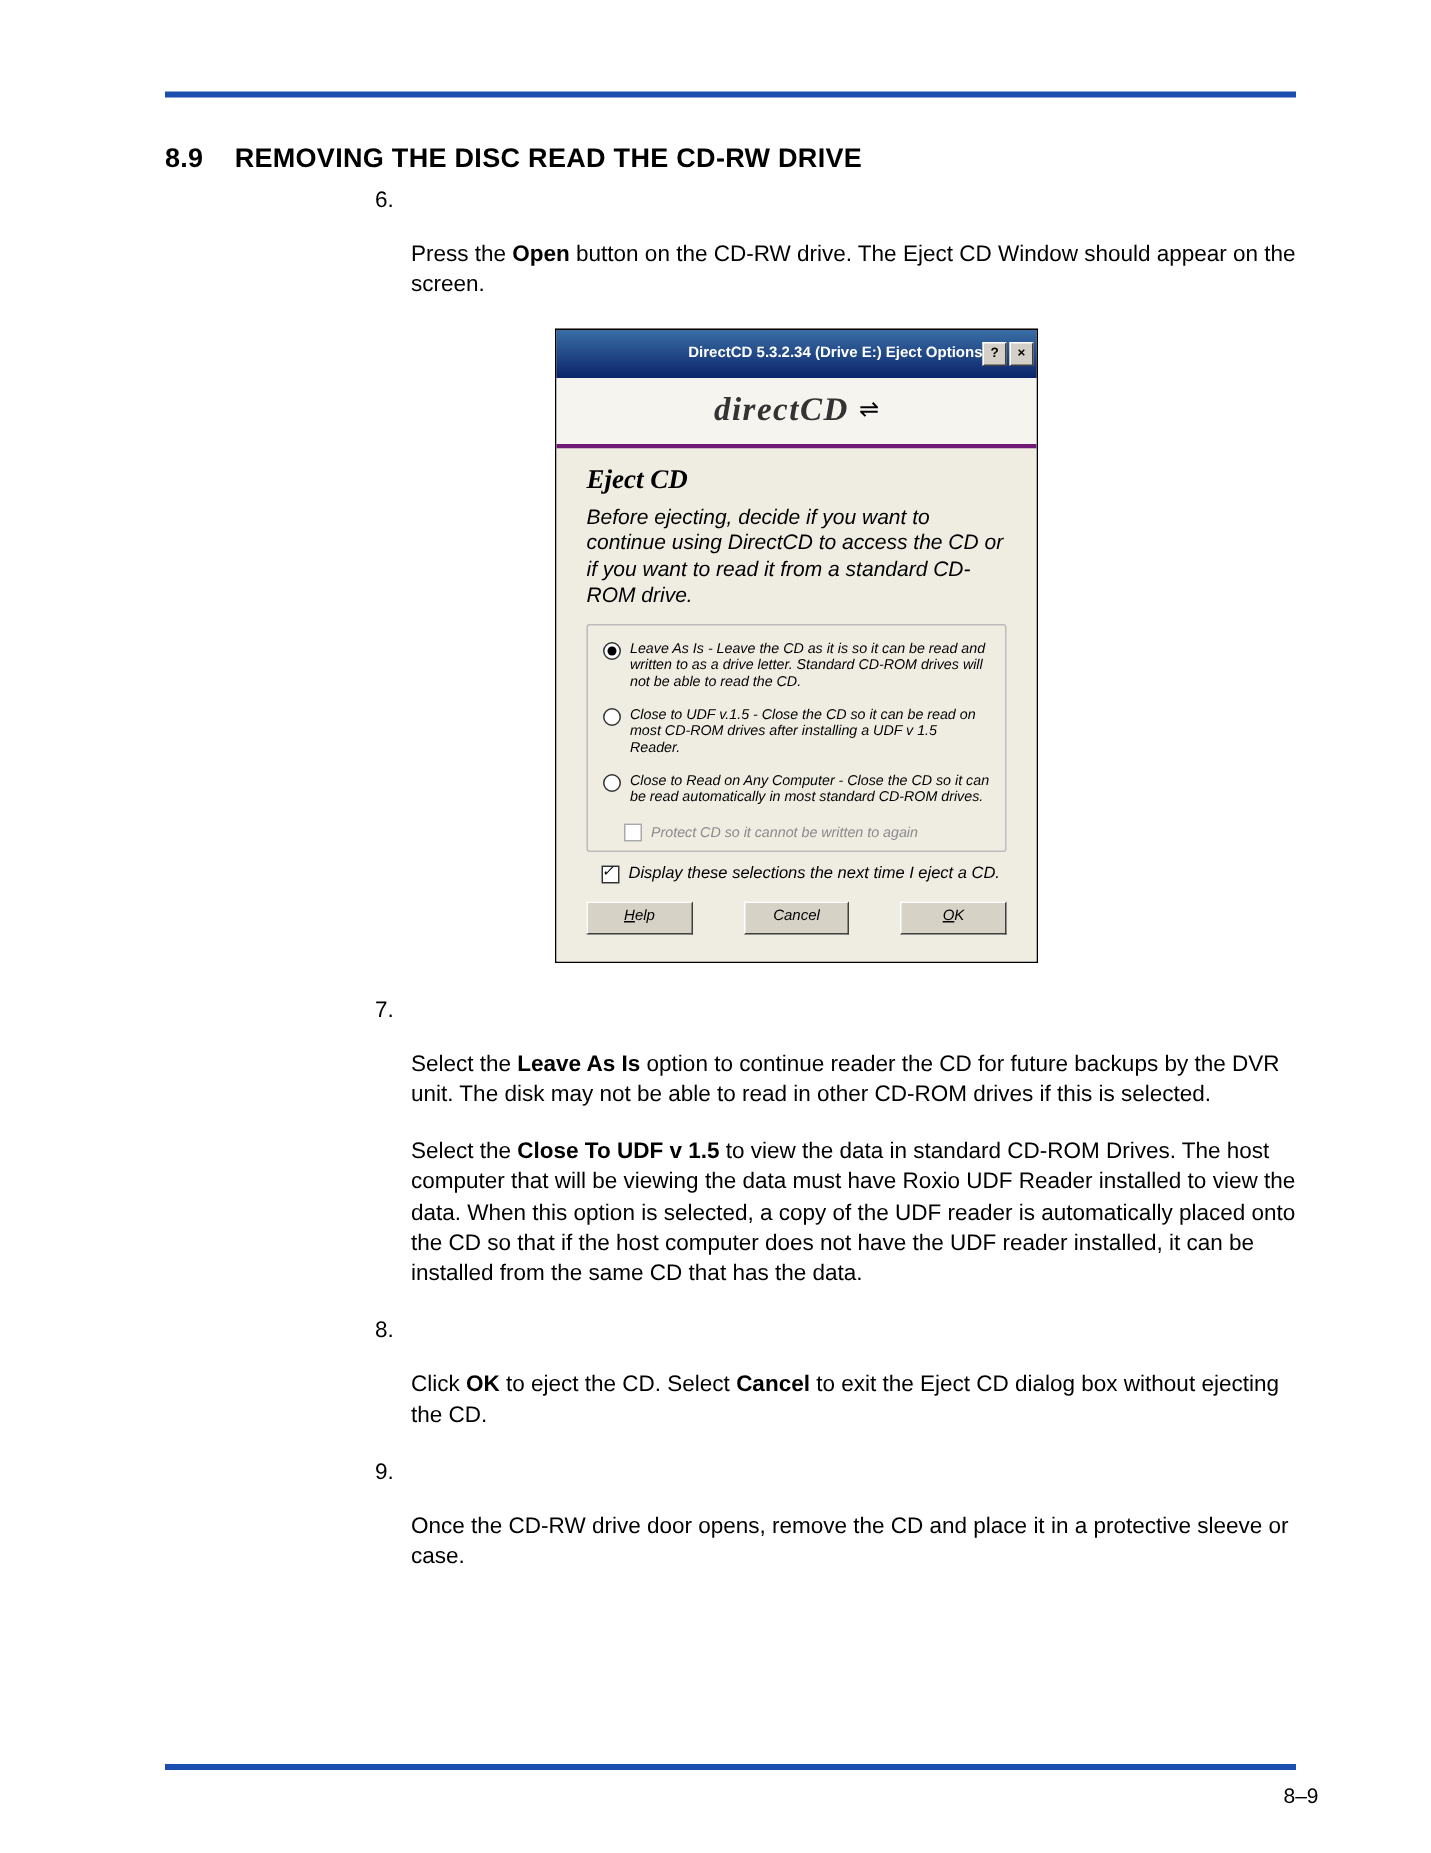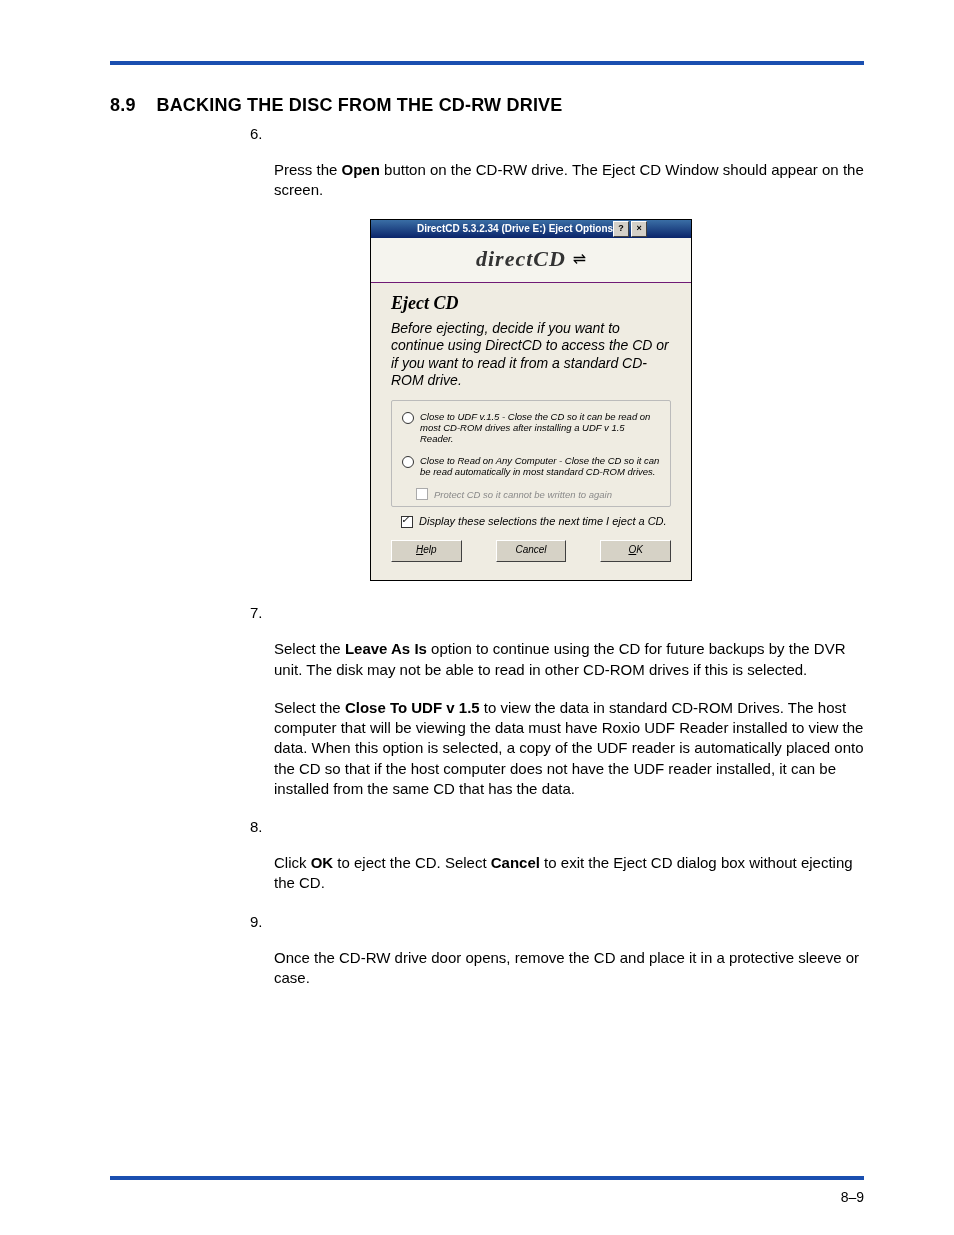--- a/index.html
+++ b/index.html
@@ -23,21 +23,21 @@
   }
   .running-head .first { font-style:italic; font-weight:bold; }
   .rule {
     height:4px; background:#1a4fb0; margin:6px 0 30px 0;
   }
   .bottom-rule {
     position:absolute; left:110px; right:90px; bottom:55px;
     height:4px; background:#1a4fb0;
   }
   .page-num {
-    position:absolute; right:90px; bottom:30px; font-size:14px;
+    position:absolute; right:75px; bottom:30px; font-size:14px;
   }
 
   h2.section {
     font-size:18px; font-weight:bold; margin:0 0 8px 0; letter-spacing:0.2px;
   }
 
   .body-col { margin-left:140px; }
   ol { margin:0; padding:0; list-style:none; }
   li.step { display:flex; margin-bottom:18px; line-height:1.35; }
   li.step .n { width:24px; flex:0 0 24px; }
@@ -48,34 +48,34 @@
   .u { text-decoration:underline; font-weight:bold; }
   .plain-italic { font-style:italic; font-weight:normal !important; }
 
   
   .dialog-wrap { margin:6px 0 22px 120px; }
   .dialog {
     width:320px; border:1px solid #000; background:#e6e2d8;
     font-family:"Tahoma","MS Sans Serif",sans-serif; font-size:10px; color:#000;
   }
   .titlebar {
-    display:flex; align-items:center; justify-content:center;
+    display:flex; align-items:center; justify-content:flex-end;
     background:linear-gradient(#3a6ea5,#0a246a);
-    color:#fff; height:18px; padding:0 2px 0 4px;
+    color:#fff; height:32px; padding:0 2px 0 4px;
     font-size:10px; font-weight:bold;
   }
   .tb-buttons { display:flex; gap:2px; }
   .tb-btn {
     width:14px; height:14px; background:#d4d0c8; border:1px solid #fff;
     border-right-color:#404040; border-bottom-color:#404040;
     font-size:9px; line-height:12px; text-align:center; color:#000; font-weight:bold;
   }
   .banner {
     background:#f5f4ee; text-align:center; padding:8px 0 10px 0;
-    border-bottom:1px solid #701a75;
+    border-bottom:3px solid #701a75;
   }
   .banner-title {
     font-style:italic; font-weight:bold; font-size:22px; font-family:Georgia,serif;
     letter-spacing:1px; color:#333;
   }
   .banner-icon { font-size:16px; vertical-align:2px; margin-left:4px; }
   .dlg-body { padding:10px 20px 8px 20px; background:#efece2;font-style:italic; }
   .dlg-h { font-family:"Times New Roman",serif; font-size:18px; font-weight:bold; margin-bottom:6px; }
   .dlg-desc { font-size:14px; line-height:1.25; margin-bottom:10px; }
   .opts {
@@ -114,21 +114,21 @@
 </style>
 </head>
 <body>
 
 <div class="page">
 
   <div class="rule"></div>
 
   <h2 class="section">
     <span>8.9</span>&nbsp;&nbsp;&nbsp;
-    <span>BACKING THE DISC FROM THE CD-RW DRIVE</span>
+    <span>REMOVING THE DISC READ THE CD-RW DRIVE</span>
   </h2>
 
   <div class="body-col">
     <ol>
       <li class="step">
         <div class="n">6.</div>
         <div class="t">
           <p>
             <span>Press the </span><span class="b">Open</span><span> button on the CD-RW drive. The Eject CD Window should appear on the screen.</span>
           </p>
@@ -147,20 +147,24 @@
         </div>
         <div class="banner">
           <span class="banner-title">directCD</span>
           <span class="banner-icon">⇌</span>
         </div>
         <div class="dlg-body">
           <div class="dlg-h">Eject CD</div>
           <div class="dlg-desc">Before ejecting, decide if you want to continue using DirectCD to access the CD or if you want to read it from a standard CD-ROM drive.</div>
           <div class="opts">
             <div class="opt">
+              <div class="radio sel"></div>
+              <div>Leave As Is - Leave the CD as it is so it can be read and written to as a drive letter. Standard CD-ROM drives will not be able to read the CD.</div>
+            </div>
+            <div class="opt">
               <div class="radio"></div>
               <div>Close to UDF v.1.5 - Close the CD so it can be read on most CD-ROM drives after installing a UDF v 1.5 Reader.</div>
             </div>
             <div class="opt">
               <div class="radio"></div>
               <div>Close to Read on Any Computer - Close the CD so it can be read automatically in most standard CD-ROM drives.</div>
             </div>
             <div class="protect-row">
               <div class="chk"></div>
               <div>Protect CD so it cannot be written to again</div>
@@ -177,21 +181,21 @@
           </div>
         </div>
       </div>
     </div>
 
     <ol>
       <li class="step">
         <div class="n">7.</div>
         <div class="t">
           <p>
-            <span>Select the </span><span class="b">Leave As Is</span><span> option to continue using the CD for future backups by the DVR unit. The disk may not be able to read in other CD-ROM drives if this is selected.</span>
+            <span>Select the </span><span class="b">Leave As Is</span><span> option to continue reader the CD for future backups by the DVR unit. The disk may not be able to read in other CD-ROM drives if this is selected.</span>
           </p>
           <p>
             <span>Select the </span><span class="b">Close To UDF v 1.5</span><span> to view the data in standard CD-ROM Drives. The host computer that will be viewing the data must have Roxio UDF Reader installed to view the data. When this option is selected, a copy of the UDF reader is automatically placed onto the CD so that if the host computer does not have the UDF reader installed, it can be installed from the same CD that has the data.</span>
           </p>
         </div>
       </li>
 
       <li class="step">
         <div class="n">8.</div>
         <div class="t">

